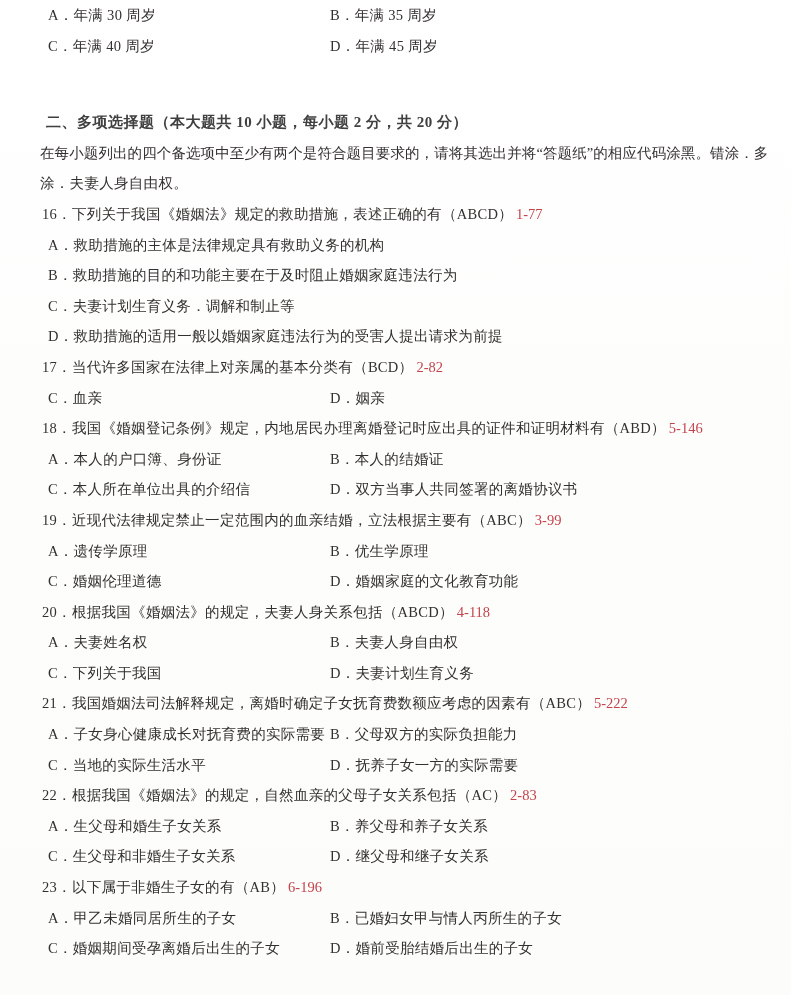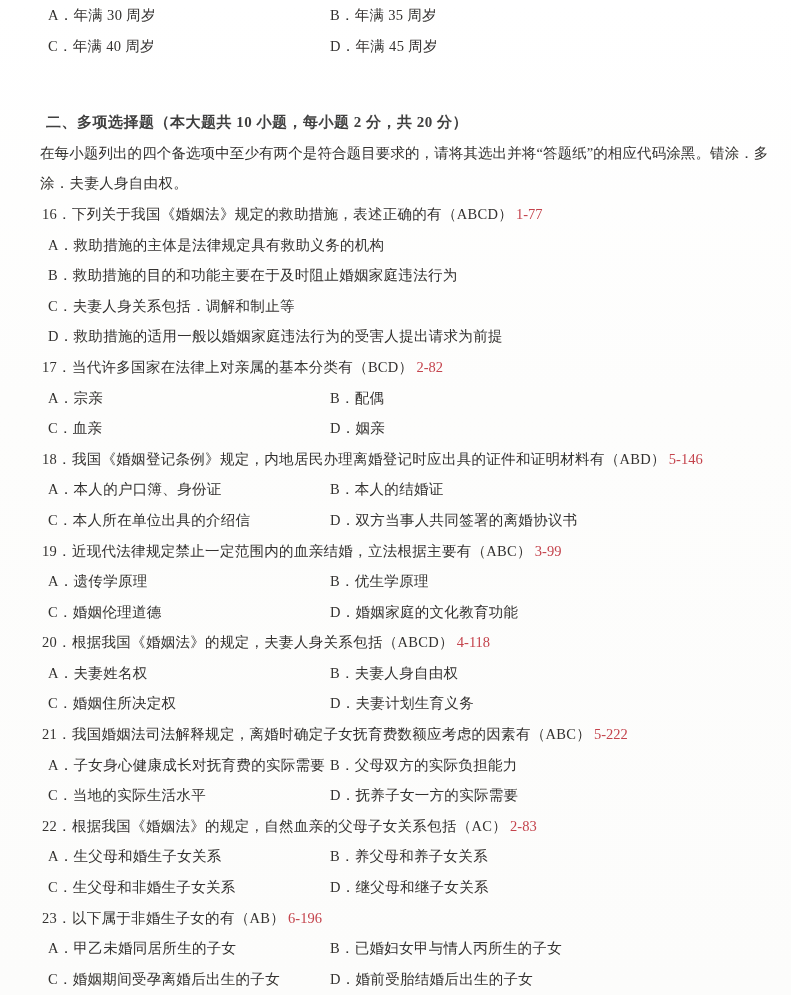--- a/index.html
+++ b/index.html
@@ -127,32 +127,28 @@
     <div class="line qline">
       <span>16．下列关于我国《婚姻法》规定的救助措施，表述正确的有（ABCD）</span><span class="ref latin">1-77</span>
     </div>
     <div class="line optrow">
       <span class="opt-a">A．救助措施的主体是法律规定具有救助义务的机构</span>
     </div>
     <div class="line optrow">
       <span class="opt-a">B．救助措施的目的和功能主要在于及时阻止婚姻家庭违法行为</span>
     </div>
     <div class="line optrow">
-      <span class="opt-a">C．夫妻人身关系包括．调解和制止等</span>
+      <span class="opt-a">C．夫妻计划生育义务．调解和制止等</span>
     </div>
     <div class="line optrow">
       <span class="opt-a">D．救助措施的适用一般以婚姻家庭违法行为的受害人提出请求为前提</span>
     </div>
 
     <div class="line qline">
       <span>17．当代许多国家在法律上对亲属的基本分类有（BCD）</span><span class="ref latin">2-82</span>
-    </div>
-    <div class="line optrow">
-      <span class="opt-a">A．宗亲</span>
-      <span class="opt-b">B．配偶</span>
     </div>
     <div class="line optrow">
       <span class="opt-a">C．血亲</span>
       <span class="opt-b">D．姻亲</span>
     </div>
 
     <div class="line qline">
       <span>18．我国《婚姻登记条例》规定，内地居民办理离婚登记时应出具的证件和证明材料有（ABD）</span><span class="ref latin">5-146</span>
     </div>
     <div class="line optrow">
@@ -177,21 +173,21 @@
     </div>
 
     <div class="line qline">
       <span>20．根据我国《婚姻法》的规定，夫妻人身关系包括（ABCD）</span><span class="ref latin">4-118</span>
     </div>
     <div class="line optrow">
       <span class="opt-a">A．夫妻姓名权</span>
       <span class="opt-b">B．夫妻人身自由权</span>
     </div>
     <div class="line optrow">
-      <span class="opt-a">C．婚姻住所决定权</span>
+      <span class="opt-a">C．下列关于我国</span>
       <span class="opt-b">D．夫妻计划生育义务</span>
     </div>
 
     <div class="line qline">
       <span>21．我国婚姻法司法解释规定，离婚时确定子女抚育费数额应考虑的因素有（ABC）</span><span class="ref latin">5-222</span>
     </div>
     <div class="line optrow wide">
       <span class="opt-a">A．子女身心健康成长对抚育费的实际需要</span>
       <span class="opt-b">B．父母双方的实际负担能力</span>
     </div>

